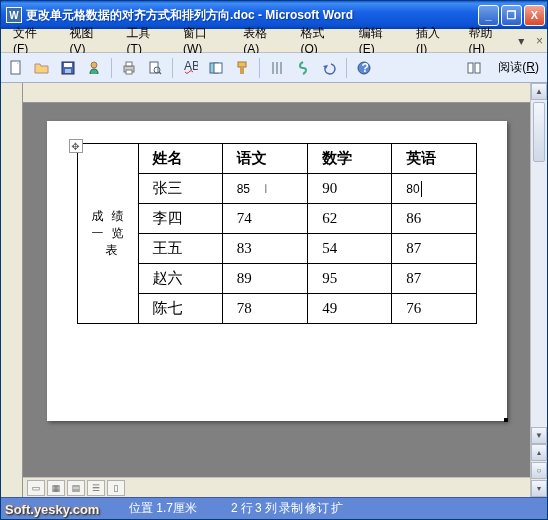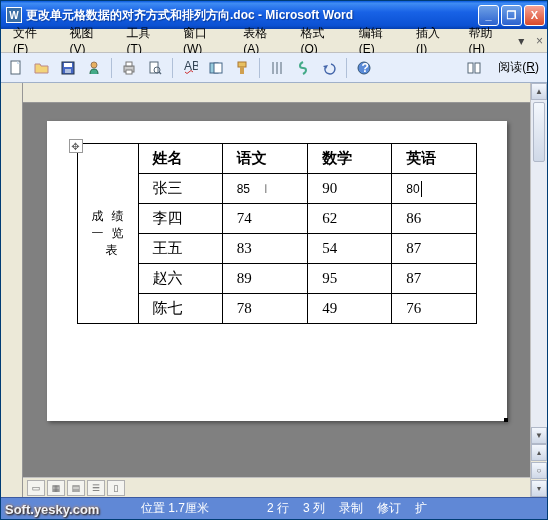--- a/index.html
+++ b/index.html
@@ -35,21 +35,21 @@
 .side-title{width:50px;text-align:center;font-family:"KaiTi","STKaiti",serif;font-size:18px;line-height:1.4;padding:4px}
 .side-title .two-col{writing-mode:horizontal-tb;display:flex;flex-direction:column;align-items:center}
 .side-title .row{display:flex;gap:8px}
 .cursor-mark{display:inline-block;width:1px;height:16px;background:#000;vertical-align:middle;margin-left:1px}
 .i-beam{color:#888;font-family:serif}
 .scrollbar-v{width:17px;background:#ece9d8;border-left:1px solid #c0c0c0;display:flex;flex-direction:column}
 .sb-btn{height:17px;background:linear-gradient(#f3f7fd,#cfd8e7);border:1px solid #b0b8c8;display:flex;align-items:center;justify-content:center;font-size:8px;color:#555;cursor:pointer}
 .sb-track{flex:1;background:#e8ecf4}
 .sb-thumb{height:60px;margin:2px;background:linear-gradient(#f3f7fd,#cfd8e7);border:1px solid #b0b8c8;border-radius:2px}
 .sb-nav{display:flex;flex-direction:column;gap:1px}
-.statusbar{height:22px;background:#6088d6;color:#fff;display:flex;align-items:center;padding:0 6px;gap:14px;font-size:12px;border-top:1px solid #3c5aa0;position:relative}
+.statusbar{height:22px;background:#6088d6;color:#fff;display:flex;align-items:center;padding:0 6px;gap:2px;font-size:12px;border-top:1px solid #3c5aa0;position:relative}
 .statusbar .dim{color:#ffffff}
 .statusbar .watermark{position:absolute;left:4px;bottom:2px;color:#fff;opacity:0.9;font-weight:bold;font-size:13px;text-shadow:1px 1px 2px #000,0 0 3px #f80}
 .viewbar{height:20px;background:#ece9d8;border-top:1px solid #c0c0c0;display:flex;align-items:center;padding:0 4px;gap:2px}
 .vbtn{width:18px;height:16px;border:1px solid #b0b0b0;background:#f4f4f0;cursor:pointer;display:flex;align-items:center;justify-content:center;font-size:9px;color:#666}
 </style>
 </head>
 <body>
 
 <div class="window">
 

